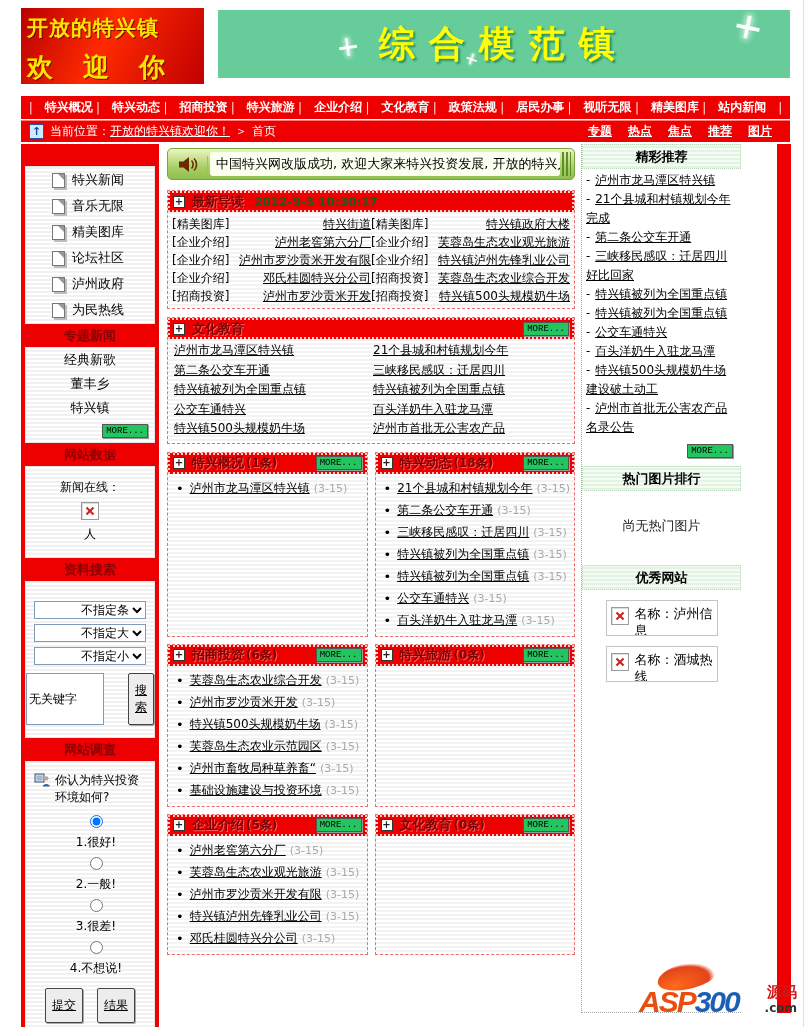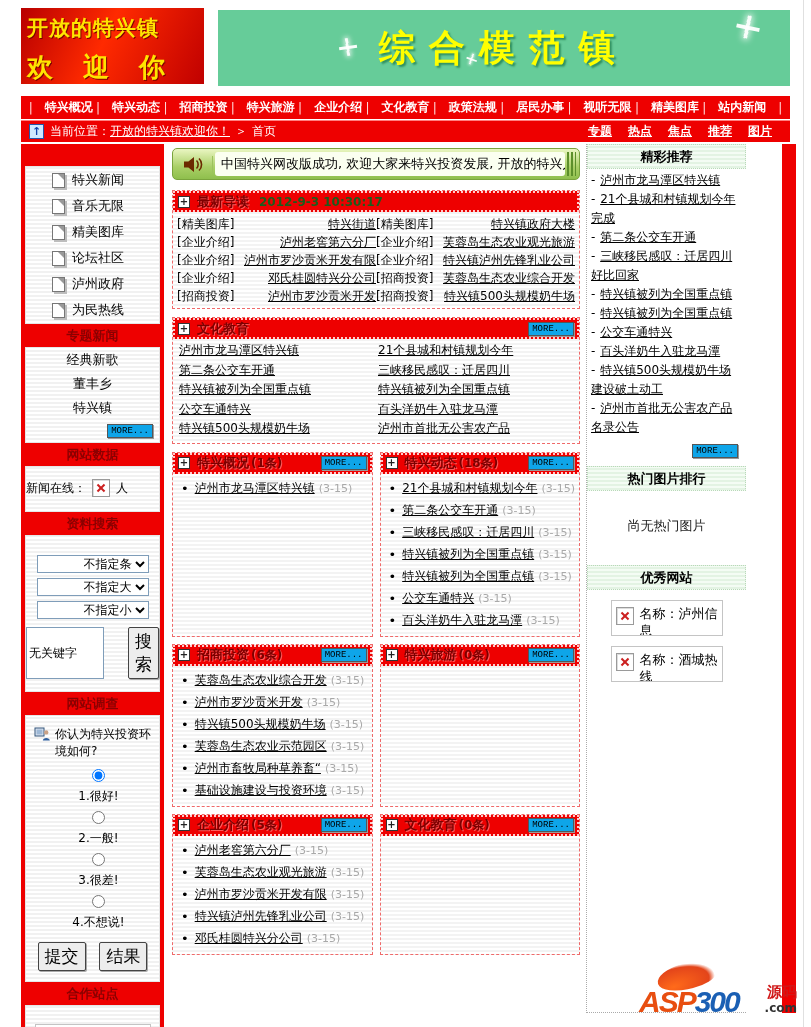--- a/index.html
+++ b/index.html
@@ -10,21 +10,21 @@
   .page { position:relative; width:769px; margin:8px 0 0 21px; }
   .edge-line { position:absolute; left:803px; top:0; width:0; height:1027px; border-left:1px solid #e0e0e0; }
 
   
   .hdr { display:flex; height:80px; }
   .flag { width:188px; height:76px; background:linear-gradient(115deg,#b80000,#ff2a00 45%,#c00000);
     color:#ffe400; font-weight:bold; padding:6px 4px 2px 6px; font-family:"DejaVu Serif","Liberation Serif",serif;
     text-shadow:1px 1px 0 #7a0000; }
   .flag .l1 { font-size:21px; letter-spacing:1px; }
   .flag .l2 { font-size:26px; margin-top:8px; letter-spacing:2px; }
-  .banner { position:relative; width:590px; height:76px; margin:2px 0 0 14px; background:#66cc99;
+  .banner { position:relative; width:590px; height:68px; margin:2px 0 0 14px; background:#66cc99;
     display:flex; align-items:center; justify-content:center; overflow:hidden; }
   .banner .btxt { color:#ffff00; font-size:36px; font-weight:bold; letter-spacing:14px;
     font-family:"DejaVu Serif","Liberation Serif",serif; text-shadow:2px 2px 2px #2f8f5f; }
   .sp { position:absolute; width:3px; height:18px; background:rgba(255,255,255,.95);
     box-shadow:0 0 5px 1px rgba(255,255,255,.8); }
   .sp::after { content:""; position:absolute; top:7.5px; left:-7.5px; width:18px; height:3px; background:inherit; }
   .sp.s1 { left:528px; top:8px; transform:rotate(12deg) scale(1.3); }
   .sp.s2 { left:128px; top:28px; transform:rotate(-8deg); }
   .sp.s3 { left:252px; top:40px; transform:rotate(20deg) scale(.6); }
 
@@ -52,36 +52,36 @@
   .lbox { background:repeating-linear-gradient(0deg,#ffffff 0 2px,#f1f1f1 2px 4px); border:1px solid #e6e6e6; }
   .lbar { color:#8b0000; font-weight:bold; text-align:center; font-size:13px; padding:3px 0 2px; }
   .menu li { display:flex; align-items:center; padding:4px 0 4px 26px; }
   .menu a { text-decoration:none; font-size:13px; margin-left:7px; }
   .doc-icon { width:13px; height:15px; display:inline-block; position:relative; background:#fff;
     border:1px solid #777; box-shadow:2px 2px 0 #bdbdbd; }
   .doc-icon::after { content:""; position:absolute; right:0; top:0; border:3px solid #999;
     border-left-color:transparent; border-bottom-color:transparent; }
   .topic li { text-align:center; padding:3px 0; }
   .topic a { text-decoration:none; font-size:13px; }
-  .more-btn { display:inline-block; background:#0ea5e9; border:1px solid #555; box-shadow:1px 1px 0 #9a9a9a;
+  .more-btn { display:inline-block; background:#22c55e; border:1px solid #555; box-shadow:1px 1px 0 #9a9a9a;
     font-size:9px; font-family:"Liberation Mono","DejaVu Sans Mono",monospace; padding:0 3px; line-height:12px;
     text-decoration:none; color:#000; }
   .tright { text-align:right; padding:2px 6px 4px; }
-  .online-row { display:flex; align-items:center; gap:6px; padding:12px 0 14px; }
+  .online-row { display:flex; align-items:center; justify-content:center; gap:6px; padding:12px 0 14px;flex-direction:column; }
   .bx { width:18px; height:18px; display:inline-block; position:relative; background:#fff;
     border:1px solid #9a9a9a; box-shadow:inset 1px 1px 0 #ddd; flex:0 0 auto; }
   .bx::before,.bx::after { content:""; position:absolute; left:3px; top:7px; width:10px; height:2px; background:#cc2020; }
   .bx::before { transform:rotate(45deg); } .bx::after { transform:rotate(-45deg); }
   .searchbox { padding:14px 0 12px; text-align:center; }
   .searchbox select { display:block; margin:5px auto; width:112px; font-size:12px;
     font-family:inherit; background:#fff; border:1px solid #7f9db9;padding-left:42px; }
   .kwrow { display:flex; justify-content:center; gap:24px; margin-top:8px; }
   .kwrow input[type=text] { width:78px; border:1px solid #7f9db9; font-size:12px; padding:1px 2px; font-family:inherit; }
-  .btn { background:#ededed; border:1px solid #444; border-radius:2px; font-size:17px; padding:2px 6px;
-    font-family:inherit; cursor:pointer; box-shadow:1px 1px 0 #aaa; }
+  .btn { background:#ededed; border:1px solid #444; border-radius:2px; font-size:12px; padding:8px 6px;
+    font-family:inherit; cursor:pointer; box-shadow:1px 1px 0 #aaa;text-decoration:underline; }
   .survey { padding:8px 6px 10px; }
   .qrow { display:flex; gap:5px; align-items:flex-start; padding:2px 2px 6px; line-height:17px; }
   .poll-icon { flex:0 0 16px; }
   .opts li { padding:3px 0 3px 12px; display:flex; align-items:center; gap:6px;flex-direction:column; }
   .btnrow { text-align:center; margin-top:8px; }
   .btnrow .btn { margin:0 5px; }
   .partners { padding:10px 0 58px; }
   .pbox { width:116px; margin:8px auto 0; border:1px solid #c4c4c4; background:#fff; display:flex;
     align-items:center; gap:6px; padding:5px 4px; }
   .pbox a { text-decoration:none; font-size:13px; }

